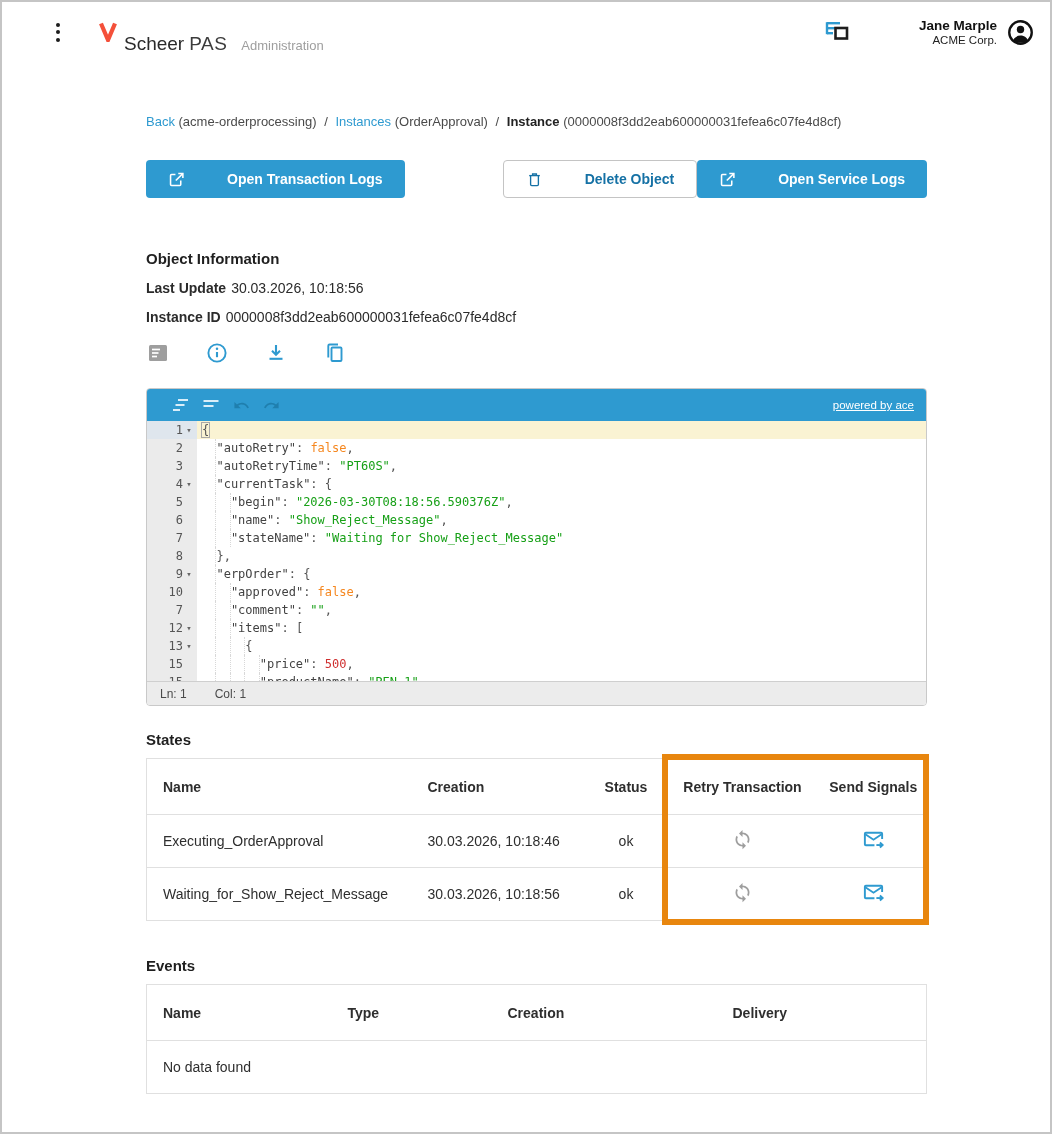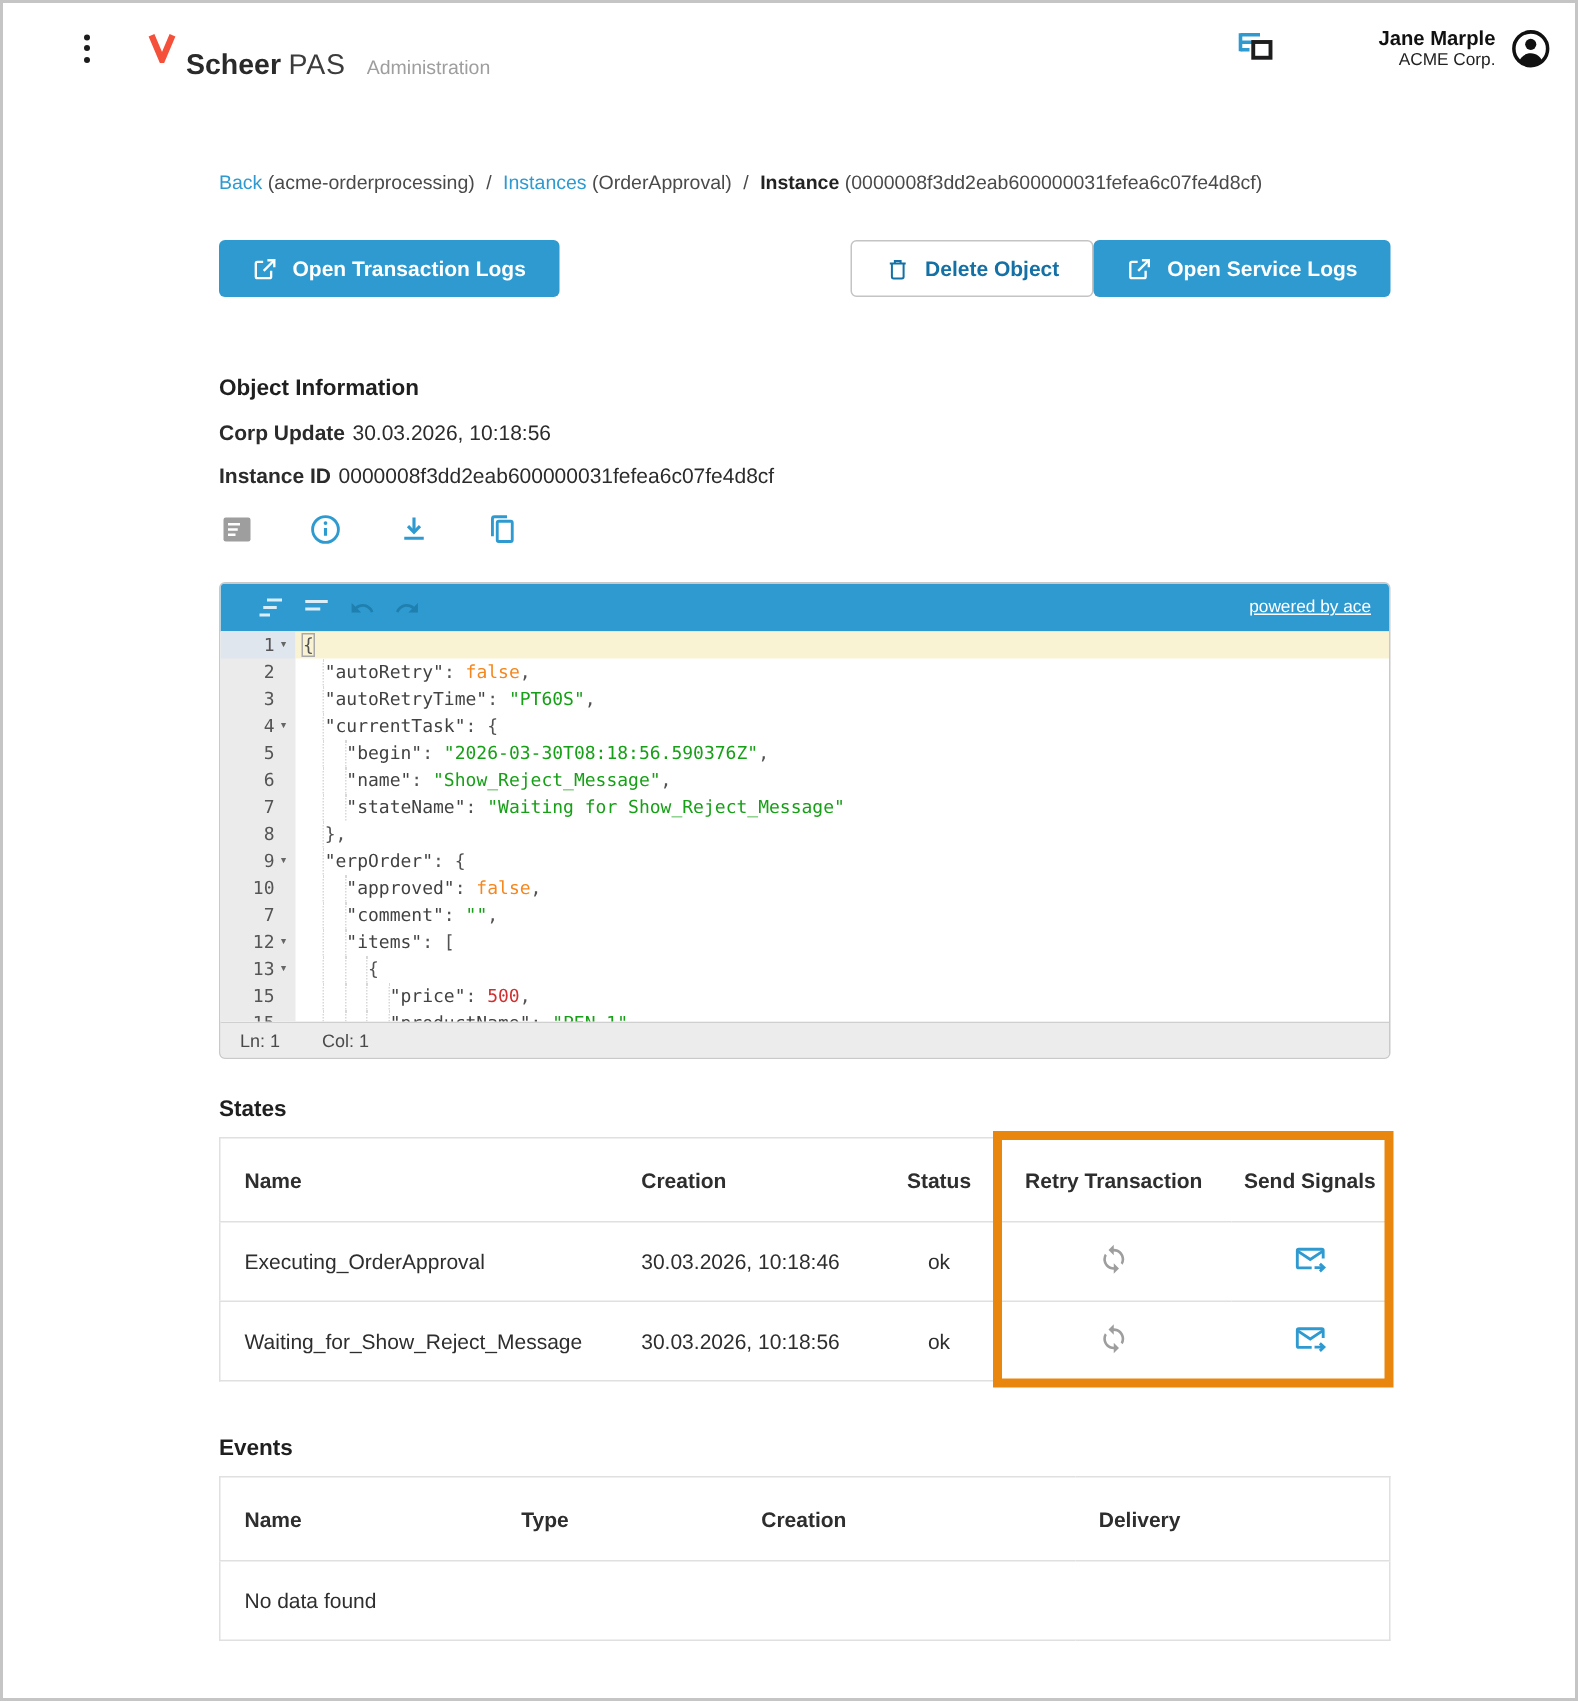--- a/index.html
+++ b/index.html
@@ -7,42 +7,42 @@
   body { font-family:"Liberation Sans", sans-serif; color:#333; }
   .page { position:relative; width:1052px; height:1134px; background:#fff;
           border:2px solid #c5c5c5; overflow:hidden; }
 
   
   .topbar { display:flex; align-items:center; height:60px; padding:0 16px 0 50px; }
   .kebab { display:flex; flex-direction:column; gap:3.5px; cursor:pointer; padding:4px; }
   .kebab i { width:4px; height:4px; border-radius:50%; background:#1c1c1c; }
   .brand { display:flex; align-items:baseline; margin-left:34px; }
   .brand svg { align-self:center; margin-right:6px; }
-  .brand-scheer { font-size:19px; font-weight:bold; color:#2a2a2a;margin-top:24px; }
+  .brand-scheer { font-size:19px; font-weight:normal; color:#2a2a2a;margin-top:24px; }
   .brand-pas { font-size:19px; color:#3c3c3c; margin-left:5px; letter-spacing:0.5px; }
   .brand-app { font-size:13px; color:#9e9e9e; margin-left:14px; }
   .topbar-right { margin-left:auto; display:flex; align-items:center; }
   .logs-icon-btn { cursor:pointer; margin-right:66px; display:flex; }
   .userbox { text-align:right; margin-right:10px; }
   .user-name { font-size:13.5px; font-weight:bold; color:#111; }
   .user-org { font-size:11.5px; color:#222; margin-top:1px; }
   .avatar { cursor:pointer; display:flex; }
 
   
   .content { margin-left:144px; width:781px; }
 
   .breadcrumb { margin-top:52px; font-size:13px; color:#4a4a4a; }
   .breadcrumb a { color:#2e9ad0; text-decoration:none; cursor:pointer; }
   .breadcrumb .sep { margin:0 4px; }
   .breadcrumb .cur { color:#222; font-weight:bold; }
 
   .btn-row { margin-top:31px; display:flex; align-items:center; }
   .btn { display:flex; align-items:center; justify-content:center; height:38px;
          border-radius:4px; font-size:14px; font-weight:bold; cursor:pointer; border:none; 
-         font-family:"Liberation Sans",sans-serif; }
+         font-family:"Liberation Sans",sans-serif;gap:32px; }
   .btn svg { margin-right:10px; }
   .btn-primary { background:#2e9ad0; color:#fff; padding:0 22px; }
   .btn-primary + .btn-primary { margin-left:15px; }
   .btn-outline { margin-left:auto; background:#fff; color:#1571a5; border:1px solid #c4c4c4; padding:0 22px; }
 
   .section-heading { margin-top:52px; font-size:15px; font-weight:bold; color:#1f1f1f; }
   .info-line { margin-top:13px; font-size:14px; color:#2b2b2b; }
   .info-line b { margin-right:5px; }
 
   .mini-toolbar { margin-top:16px; display:flex; align-items:center; }
@@ -189,21 +189,21 @@
             <path d="M14.5 3.5H21v6.5"></path>
               <path d="M20.5 4 11 13.5"></path>
           </g>
         </svg>
         <span>Open Service Logs</span>
       </button>
     </div>
 
     <div class="section-heading">Object Information</div>
     <div class="info-line">
-      <b>Corp Update</b><span>30.03.2026, 10:18:56</span>
+      <b>Last Update</b><span>30.03.2026, 10:18:56</span>
     </div>
     <div class="info-line">
       <b>Instance ID</b><span>0000008f3dd2eab600000031fefea6c07fe4d8cf</span>
     </div>
 
     <div class="mini-toolbar">
       <button class="icon-btn disabled">
         <svg width="24" height="24" viewBox="0 0 24 24">
           <rect x="3" y="4" width="18" height="16" rx="1.5" fill="#9e9e9e"></rect>
           <g stroke="#fff" stroke-width="1.7">

